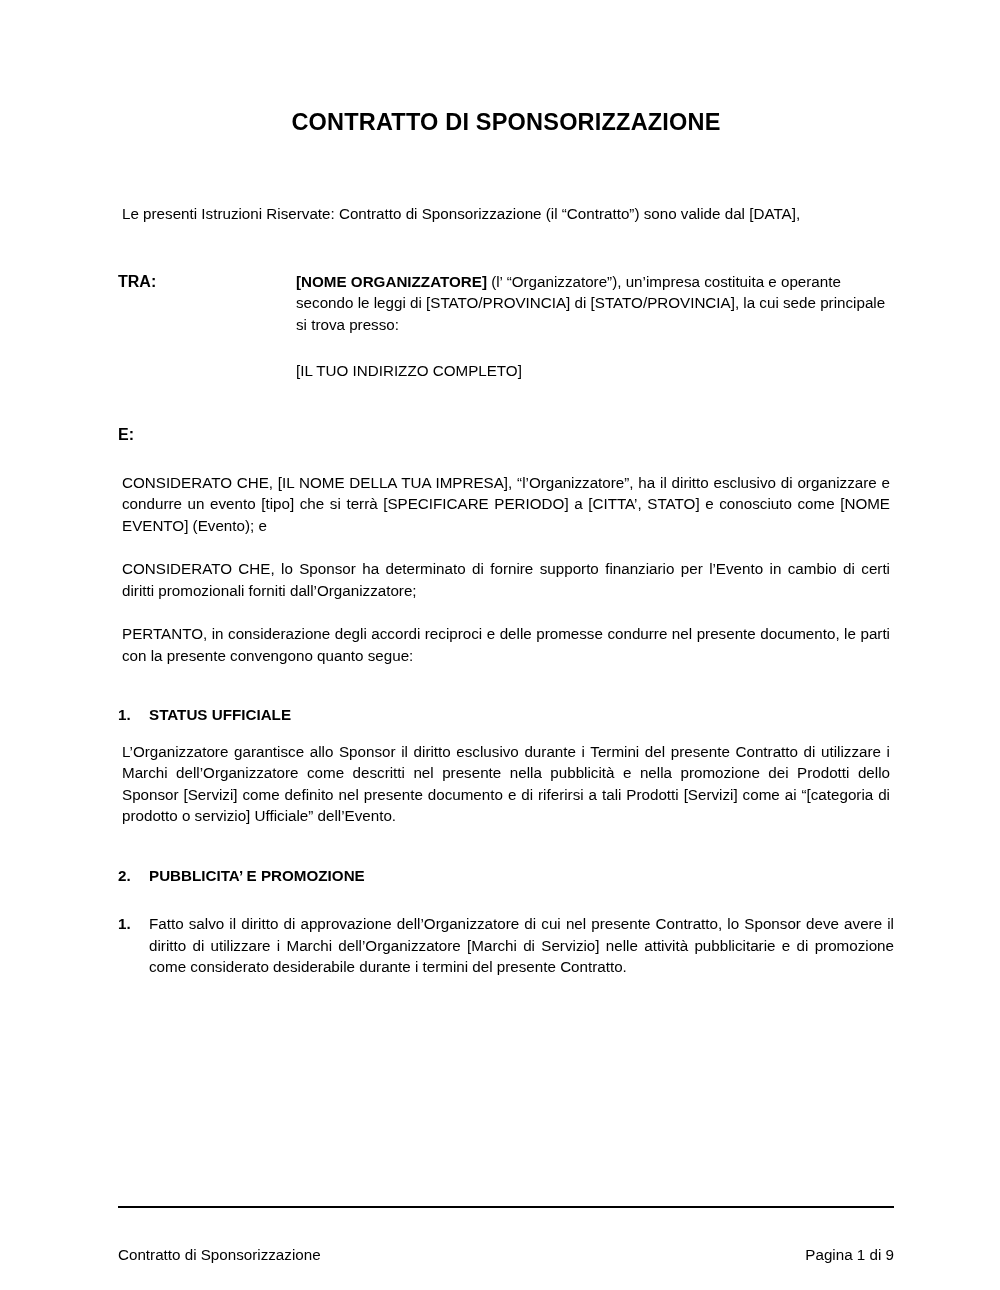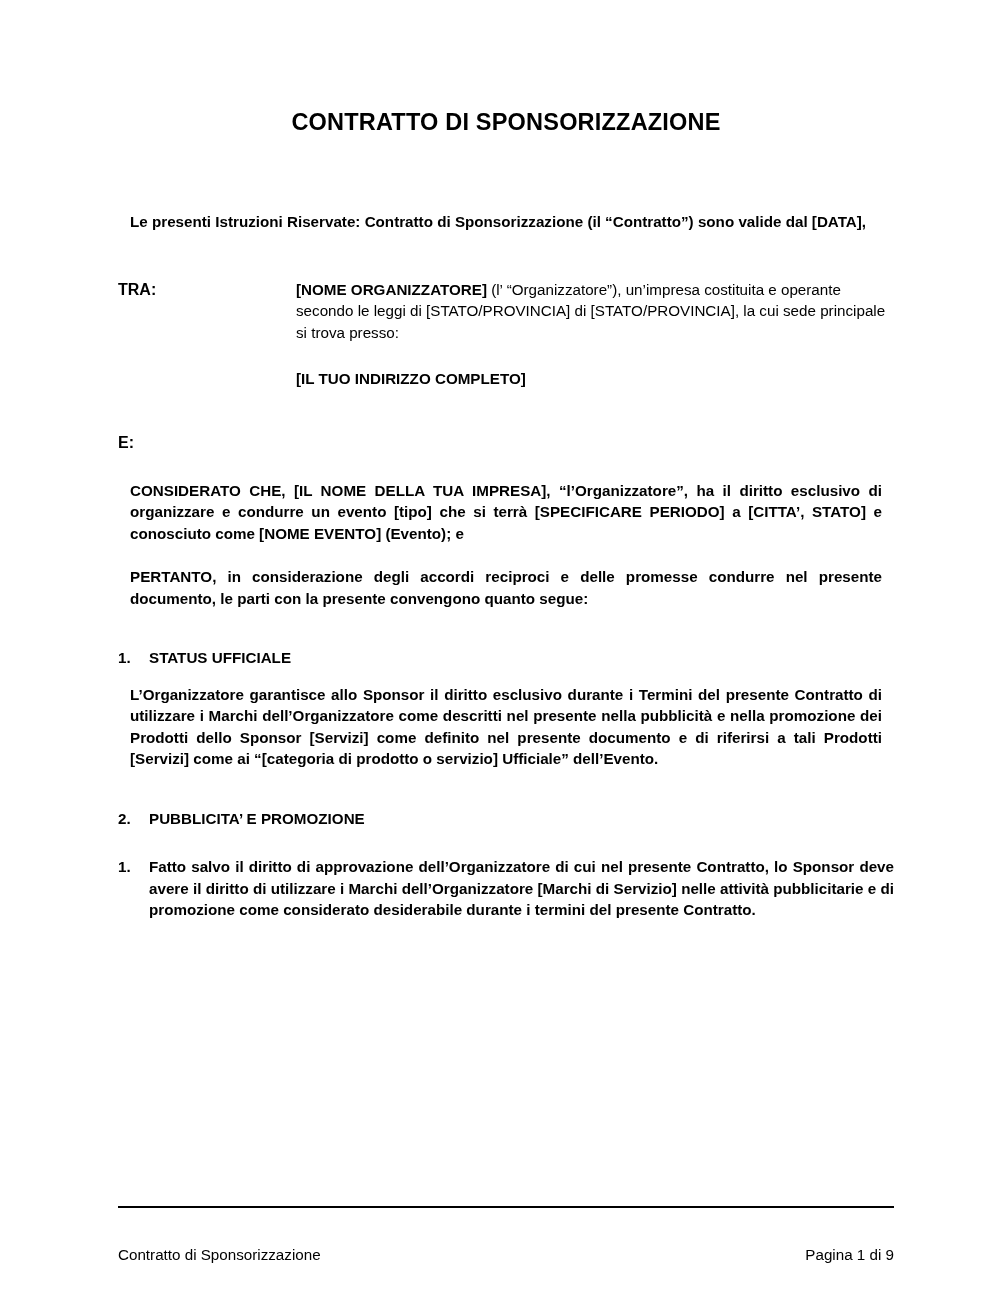--- a/index.html
+++ b/index.html
@@ -37,24 +37,23 @@
     margin: 0;
     padding-top: 109px;
     line-height: 1.15;
   }
 
   
   .para {
     font-size: 15.2px;
     line-height: 21.5px;
     text-align: justify;
-    margin: 12px;
+    margin: 4px;
     -webkit-hyphens: none;
     hyphens: none;
-    font-weight: bold;
   }
   .para-left {
     text-align: left;
   }
 
   
   .intro {
     padding-top: 63px;
   }
 
@@ -83,21 +82,21 @@
     line-height: 21.5px;
     text-align: left;
     margin: 0;
   }
   .party-body .party-address {
     font-size: 15.2px;
     line-height: 21.5px;
     margin: 0;
     text-align: left;
   }
-  .addr-gap-1 { padding-top: 25px; font-weight: bold; }
+  .addr-gap-1 { padding-top: 25px; }
   .addr-gap-2 { padding-top: 12px; }
 
   .bold { font-weight: bold; }
 
   
   .recital-1 { margin-top: 47px; }
   .recital-2 { margin-top: 22px; }
   .recital-3 { margin-top: 22px; }
 
   
@@ -180,20 +179,21 @@
         <p class="party-address addr-gap-1">[IL TUO INDIRIZZO COMPLETO]</p>
       </div>
     </div>
 
     <div class="party second">
       <span class="party-label">E:</span>
     </div>
 
     <p class="para recital-1">CONSIDERATO CHE, [IL NOME DELLA TUA IMPRESA], “l’Organizzatore”, ha il diritto esclusivo di organizzare e condurre un evento [tipo] che si terrà [SPECIFICARE PERIODO] a [CITTA’, STATO] e conosciuto come [NOME EVENTO] (Evento); e</p>
 
+    <p class="para recital-2">CONSIDERATO CHE, lo Sponsor ha determinato di fornire supporto finanziario per l’Evento in cambio di certi diritti promozionali forniti dall’Organizzatore;</p>
 
     <p class="para recital-3">PERTANTO, in considerazione degli accordi reciproci e delle promesse condurre nel presente documento, le parti con la presente convengono quanto segue:</p>
 
     <div class="section-heading">
       <span class="sec-num">1.</span><span>STATUS UFFICIALE</span>
     </div>
 
     <p class="para section-body">L’Organizzatore garantisce allo Sponsor il diritto esclusivo durante i Termini del presente Contratto di utilizzare i Marchi dell’Organizzatore come descritti nel presente nella pubblicità e nella promozione dei Prodotti dello Sponsor [Servizi] come definito nel presente documento e di riferirsi a tali Prodotti [Servizi] come ai “[categoria di prodotto o servizio] Ufficiale” dell’Evento.</p>
 
     <div class="section-heading">

